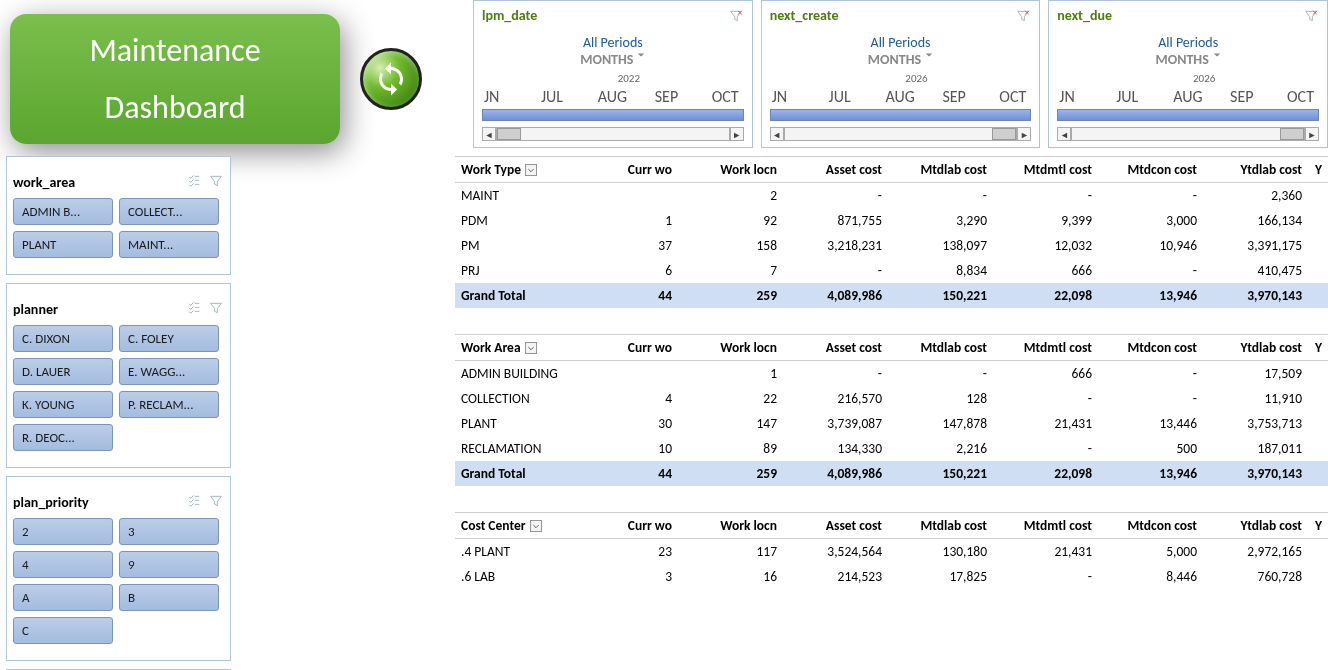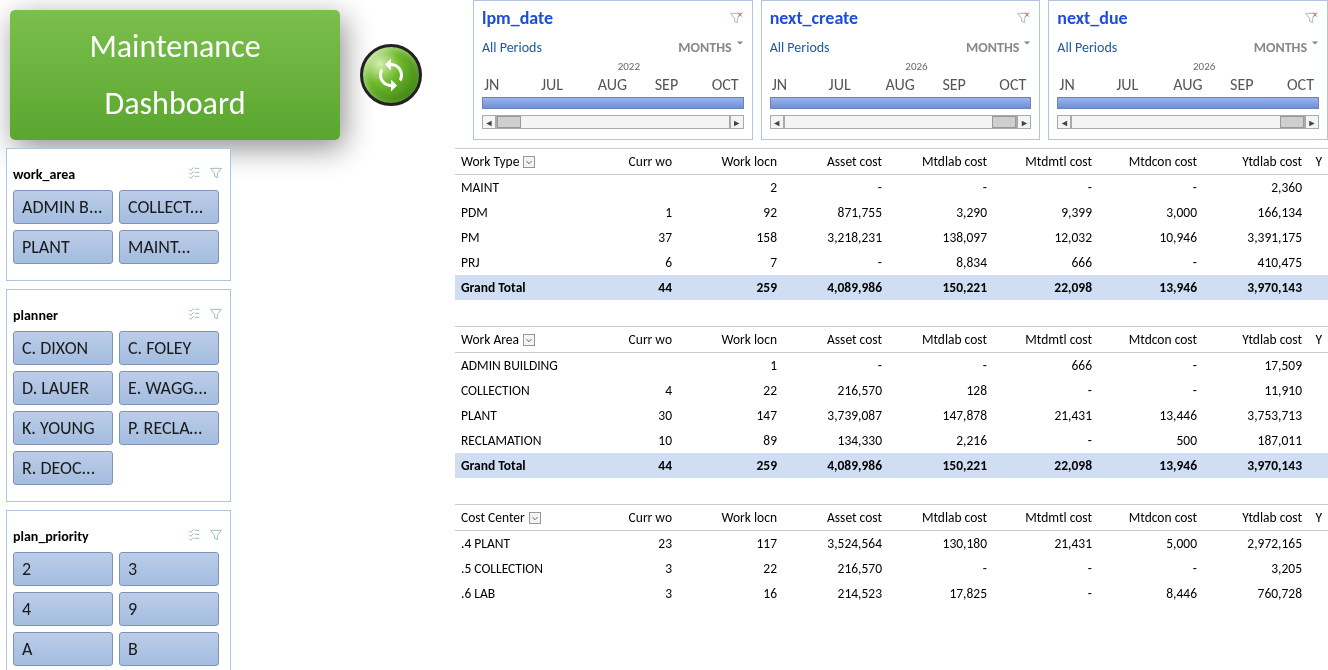--- a/index.html
+++ b/index.html
@@ -11,21 +11,21 @@
   width: 1328px;
 }
 .root { display: flex; flex-direction: column; }
 .top-row { display: flex; gap: 8px; padding: 0 0 8px 0; }
 .title-area { width: 465px; display: flex; align-items: center; gap: 20px; padding: 10px 0 0 10px; }
 .title-pill {
   background: linear-gradient(180deg, #7bbf4c 0%, #5aa62f 100%);
   color: #fff;
   width: 330px;
   height: 130px;
-  border-radius: 5px;
+  border-radius: 16px;
   box-shadow: 4px 8px 30px rgba(0,0,0,0.45);
   display: flex;
   flex-direction: column;
   align-items: center;
   justify-content: center;
   font-size: 32px;
   font-weight: 400;
   gap: 18px;
 }
 .refresh-icon {
@@ -39,24 +39,24 @@
 .refresh-icon svg { width: 36px; height: 36px; fill: #fff; }
 .timelines { flex: 1; display: flex; gap: 8px; }
 .timeline-card {
   flex: 1;
   border: 1px solid #b0c4de;
   background: #fff;
   padding: 6px 8px;
   position: relative;
 }
 .timeline-head { display: flex; justify-content: space-between; align-items: center; }
-.timeline-head .title { font-weight: 700; color: #1d4ed8; font-size: 18px; }
+.timeline-head .title { font-weight: 700; color: #4d7c0f; font-size: 14px; }
 .slicer-icons { display: flex; gap: 6px; }
 .slicer-icons svg { width: 16px; height: 16px; stroke: #8aa; fill: none; stroke-width: 1.2; }
-.tl-row2 { display: flex; justify-content: space-between; align-items: center; margin: 10px 0 4px; }
+.tl-row2 { display: flex; justify-content: space-between; align-items: center; margin: 10px 0 4px; flex-direction: column; }
 .tl-periods { color: #1f5aa6; font-size: 14px; }
 .tl-months { color: #888; font-size: 14px; display: flex; align-items: flex-start; gap: 4px; font-weight: bold; }
 .tl-months svg { width: 8px; height: 8px; fill: #888; }
 .tl-year { text-align: center; font-size: 11px; color: #666; margin: 2px 0 0 32px; }
 .tl-labels { display: flex; justify-content: space-between; font-size: 16px; color: #555; margin: 2px 2px; }
 .tl-labels span { width: 30px; text-align: left; }
 .tl-bar { height: 12px; background: linear-gradient(180deg, #9bb4ea 0%, #6f8fd8 100%); border: 1px solid #6985b8; margin: 3px 0 6px; }
 .tl-scroll { display: flex; align-items: center; gap: 0; }
 .tl-scroll .arrow { width: 14px; height: 14px; border: 1px solid #aaa; background: #f4f4f4; display: flex; align-items: center; justify-content: center; font-size: 9px; color: #444; }
 .tl-scroll .track { flex: 1; height: 14px; border: 1px solid #aaa; background: #f4f4f4; position: relative; }
@@ -71,33 +71,33 @@
   padding: 16px 6px;
 }
 .slicer-head { display: flex; justify-content: space-between; align-items: center; margin-bottom: 6px; }
 .slicer-head .title { font-weight: 700; font-size: 14px; }
 .slicer-items { display: flex; flex-wrap: wrap; gap: 6px; }
 .slicer-item {
   background: linear-gradient(180deg, #bccde8 0%, #a3bcdf 100%);
   border: 1px solid #7d93b8;
   border-radius: 3px;
   padding: 5px 8px;
-  font-size: 18px;
+  font-size: 13px;
   color: #1a1a1a;
   width: 100px;
   white-space: nowrap;
   overflow: hidden;
   text-overflow: ellipsis;
 }
 .pivot-area { flex: 1; padding: 0 0 0 0; }
 .pivot { border-top: 1px solid #ccc; width: 100%; }
 .pivot table { border-collapse: collapse; width: 100%; table-layout: fixed; }
 .pivot th, .pivot td { padding: 4px 6px; font-size: 13.5px; text-align: right; overflow: hidden; white-space: nowrap; }
 .pivot th:first-child, .pivot td:first-child { text-align: left; }
-.pivot th { font-weight: 400; border-bottom: 1px solid #ccc; margin-top: 32px; }
+.pivot th { font-weight: 700; border-bottom: 1px solid #ccc; margin-top: 32px; }
 .pivot .dropdown-cell { display: inline-flex; align-items: center; gap: 4px; }
 .pivot .dropdown-cell svg { width: 12px; height: 12px; stroke: #555; fill: #eee; stroke-width: 1; }
 .pivot tbody tr td { border: none; }
 .pivot .grand { background: #cfdef3; font-weight: 700; }
 .pivot + .pivot { margin-top: 26px; }
 .col-w1 { width: 118px; }
 .col-wn { width: 105px; }
 .col-last { width: 20px; }
 </style>
 </head>
@@ -549,31 +549,20 @@
                 <td>23</td>
                 <td>117</td>
                 <td>3,524,564</td>
                 <td>130,180</td>
                 <td>21,431</td>
                 <td>5,000</td>
                 <td>2,972,165</td>
                 <td></td>
               </tr>
               <tr>
-                <td>.5 COLLECTION</td>
-                <td>3</td>
-                <td>22</td>
-                <td>216,570</td>
-                <td>-</td>
-                <td>-</td>
-                <td>-</td>
-                <td>3,205</td>
-                <td></td>
-              </tr>
-              <tr>
                 <td>.6 LAB</td>
                 <td>3</td>
                 <td>16</td>
                 <td>214,523</td>
                 <td>17,825</td>
                 <td>-</td>
                 <td>8,446</td>
                 <td>760,728</td>
                 <td></td>
               </tr>

